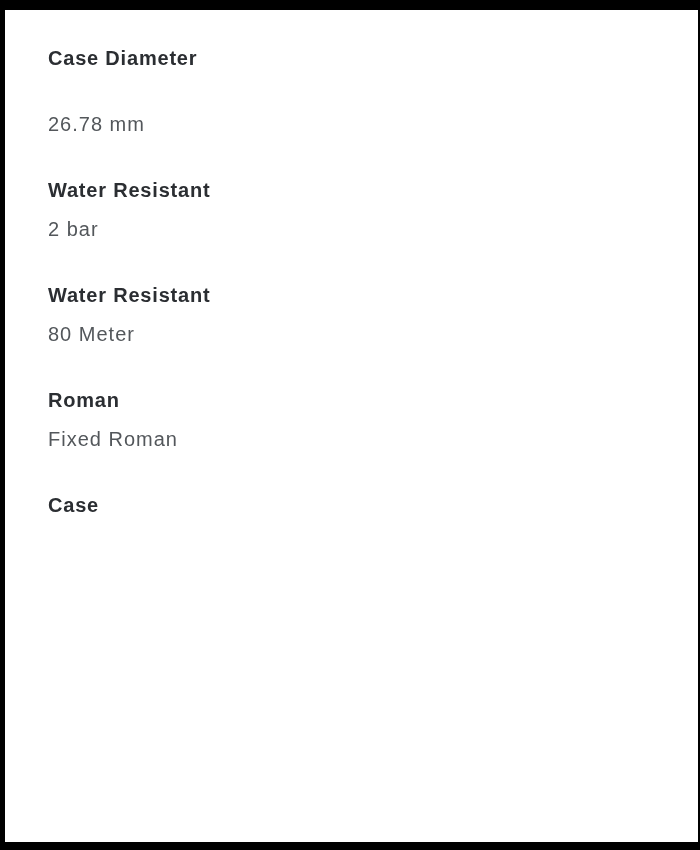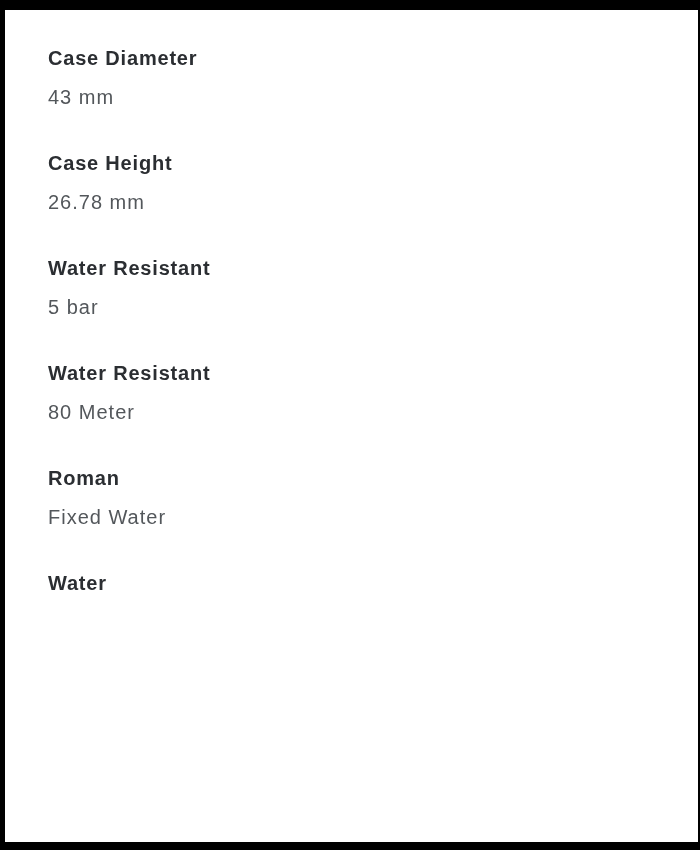--- a/index.html
+++ b/index.html
@@ -44,44 +44,42 @@
   }
 </style>
 </head>
 <body>
 
 <div class="frame">
   <div class="page">
 
     <div class="spec-item">
       <div class="spec-label">Case Diameter</div>
-      <div class="spec-value">43 mm</div>
     </div>
 
     <div class="spec-item">
-      <div class="spec-label">Case Height</div>
       <div class="spec-value">26.78 mm</div>
     </div>
 
     <div class="spec-item">
       <div class="spec-label">Water Resistant</div>
-      <div class="spec-value">5 bar</div>
+      <div class="spec-value">2 bar</div>
     </div>
 
     <div class="spec-item">
       <div class="spec-label">Water Resistant</div>
       <div class="spec-value">80 Meter</div>
     </div>
 
     <div class="spec-item">
       <div class="spec-label">Roman</div>
-      <div class="spec-value">Fixed Water</div>
+      <div class="spec-value">Fixed Roman</div>
     </div>
 
     <div class="spec-item">
-      <div class="spec-label">Water</div>
+      <div class="spec-label">Case</div>
     </div>
 
     <div class="spec-item">
     </div>
 
   </div>
 </div>
 
 </body></html>

